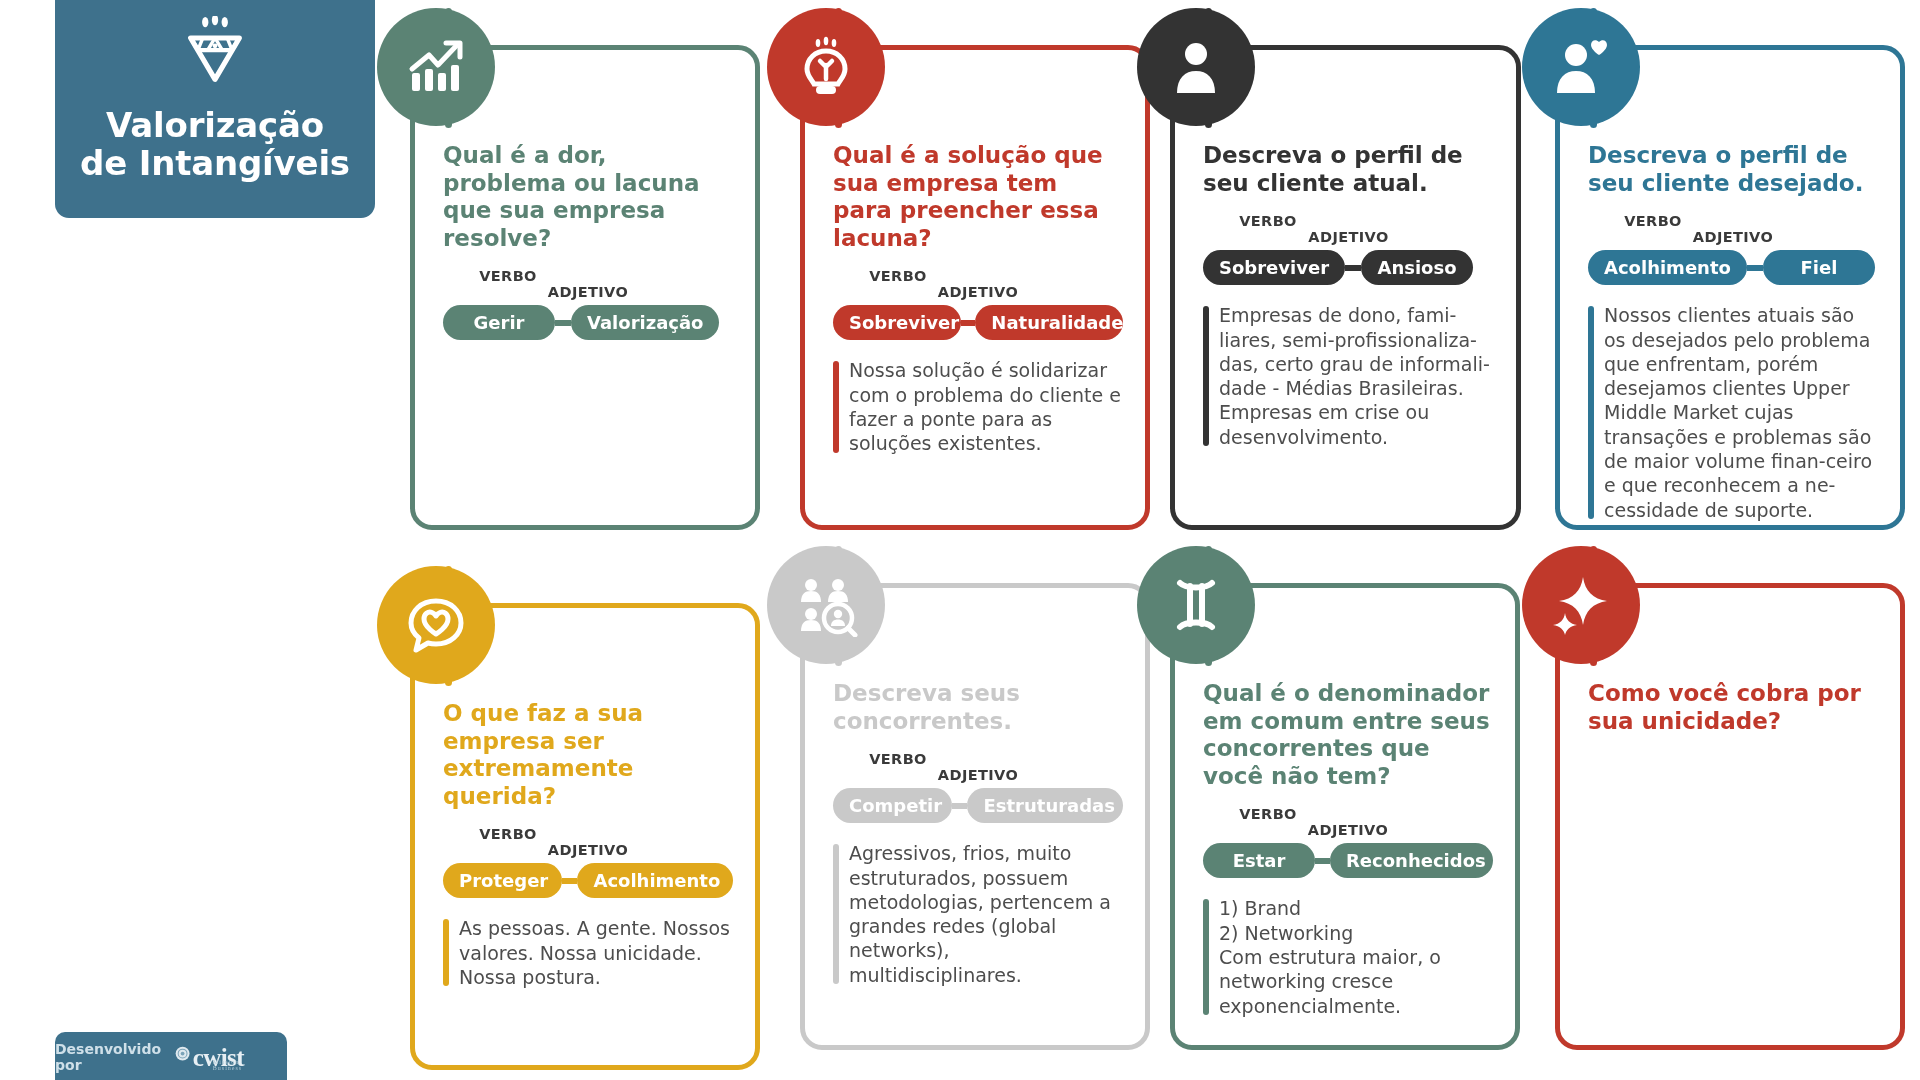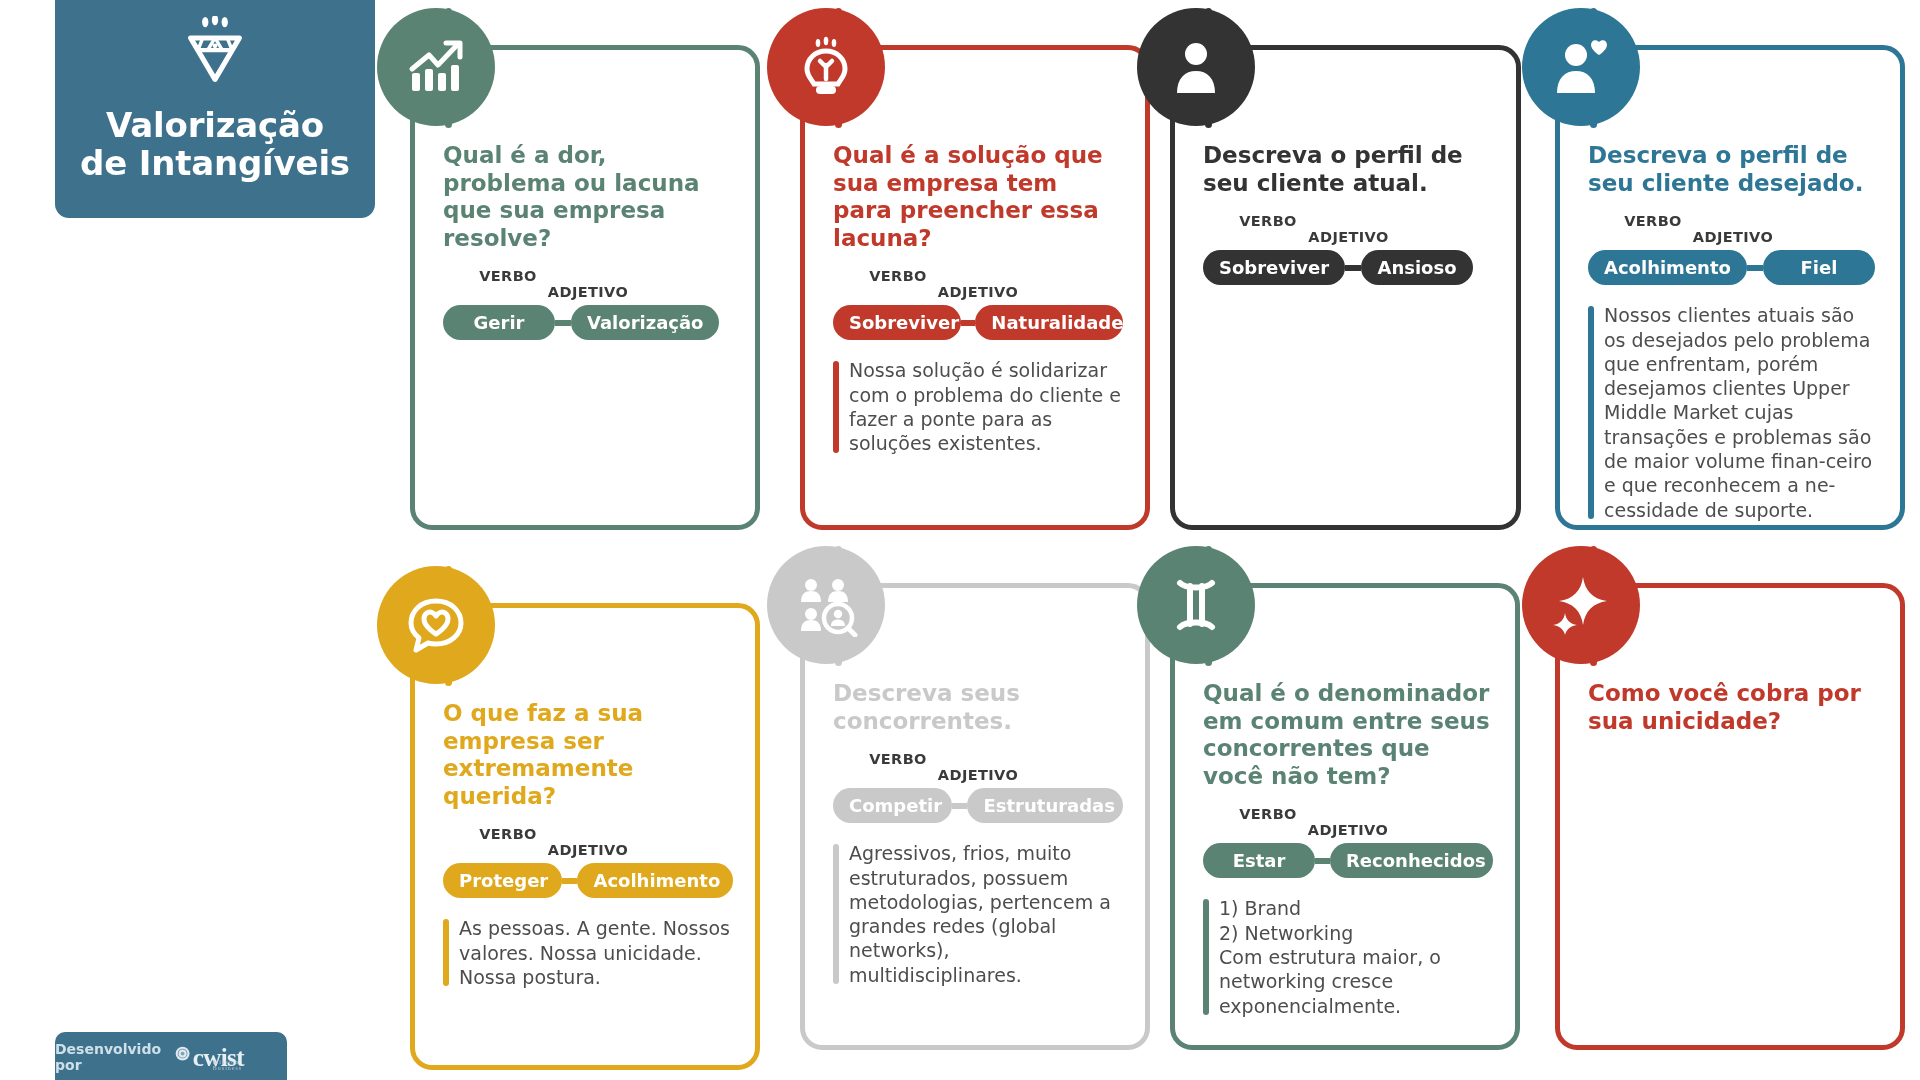--- a/index.html
+++ b/index.html
@@ -243,20 +243,26 @@
         <div class="card-question" style="color: rgb(51, 51, 51);">Descreva o perfil de seu cliente atual.</div>
         <div class="tag-head">
           <span class="h-verbo">VERBO</span>
           <span class="h-adj">ADJETIVO</span>
         </div>
         <div class="pill-row">
           <span class="pill verbo" style="background: rgb(51, 51, 51);">Sobreviver</span>
           <span class="pill-link" style="background: rgb(51, 51, 51);"></span>
           <span class="pill adj" style="background: rgb(51, 51, 51);">Ansioso</span>
         </div>
+        <div class="body-text"><span class="bar" style="background: rgb(51, 51, 51);"></span><span class="lines">Empresas de dono, fami-
+liares, semi-profissionaliza-
+das, certo grau de informali-
+dade - Médias Brasileiras.
+Empresas em crise ou
+desenvolvimento.</span></div>
       </div>
     </div>
     <div class="card" style="left: 1555px; top: 45px; width: 350px; height: 485px; border-color: rgb(46, 118, 149);">
       <div class="card-inner">
         <div class="stub" style="background: rgb(46, 118, 149);"></div>
         <div class="icon-badge" style="background: rgb(46, 118, 149);">
           <svg viewBox="0 0 64 64" fill="none">
       <circle cx="27" cy="20" r="11" fill="#fff"></circle>
       <path d="M8 58 C8 43 16 36 27 36 C38 36 46 43 46 58 Z" fill="#fff"></path>
       <path d="M50 7 C47 4 42 5 42 10 C42 15 50 20 50 20 C50 20 58 15 58 10 C58 5 53 4 50 7 Z" fill="#fff"></path>

